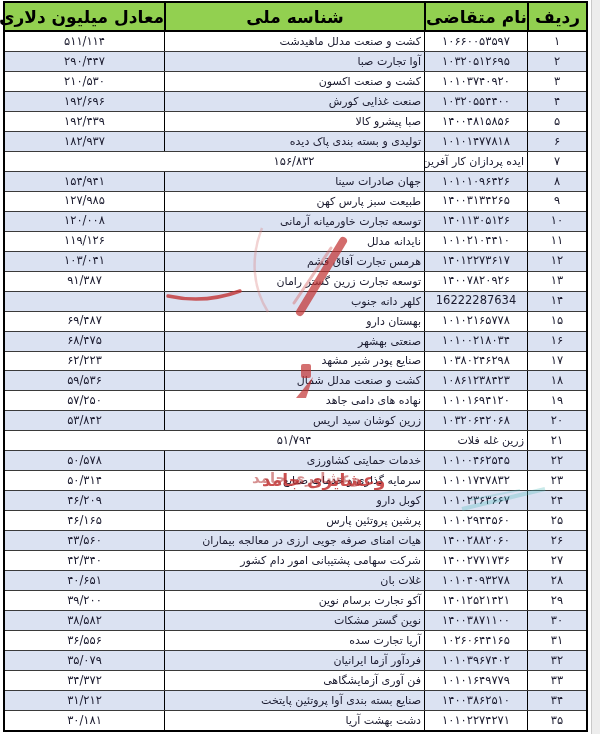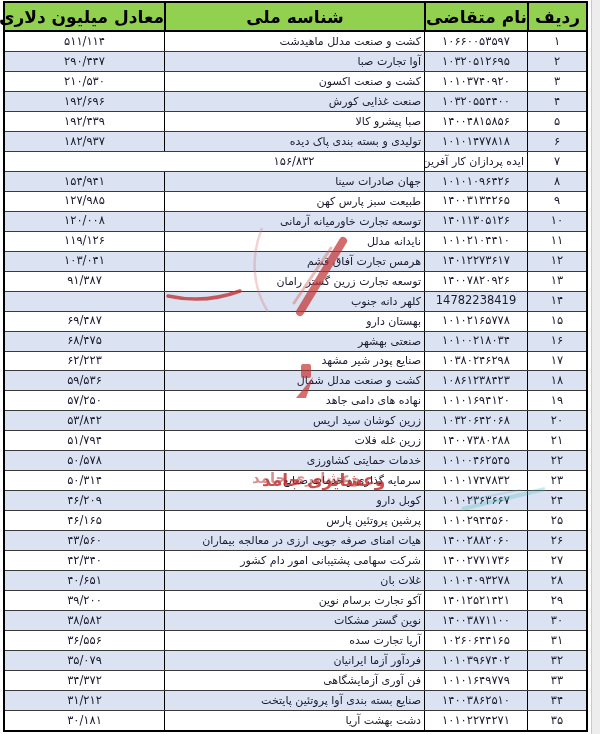--- a/index.html
+++ b/index.html
@@ -129,21 +129,21 @@
           <div class="cell c3">۱۰۳/۰۴۱</div>
         </div>
         <div class="row">
           <div class="cell c0">۱۳</div>
           <div class="cell c1">۱۴۰۰۷۸۲۰۹۲۶</div>
           <div class="cell c2">توسعه تجارت زرین گستر رامان</div>
           <div class="cell c3">۹۱/۳۸۷</div>
         </div>
         <div class="row stripe">
           <div class="cell c0">۱۴</div>
-          <div class="cell c1">14782238419</div>
+          <div class="cell c1">16222287634</div>
           <div class="cell c2">کلهر دانه جنوب</div>
         </div>
         <div class="row">
           <div class="cell c0">۱۵</div>
           <div class="cell c1">۱۰۱۰۲۱۶۵۷۷۸</div>
           <div class="cell c2">بهستان دارو</div>
           <div class="cell c3">۶۹/۴۸۷</div>
         </div>
         <div class="row stripe">
           <div class="cell c0">۱۶</div>
@@ -170,21 +170,20 @@
           <div class="cell c3">۵۷/۲۵۰</div>
         </div>
         <div class="row stripe">
           <div class="cell c0">۲۰</div>
           <div class="cell c1">۱۰۳۲۰۶۴۲۰۶۸</div>
           <div class="cell c2">زرین کوشان سید اریس</div>
           <div class="cell c3">۵۳/۸۴۲</div>
         </div>
         <div class="row">
           <div class="cell c0">۲۱</div>
-          <div class="cell c1">۱۴۰۰۷۳۸۰۲۸۸</div>
           <div class="cell c2">زرین غله فلات</div>
           <div class="cell c3">۵۱/۷۹۴</div>
         </div>
         <div class="row stripe">
           <div class="cell c0">۲۲</div>
           <div class="cell c1">۱۰۱۰۰۴۶۲۵۴۵</div>
           <div class="cell c2">خدمات حمایتی کشاورزی</div>
           <div class="cell c3">۵۰/۵۷۸</div>
         </div>
         <div class="row">

